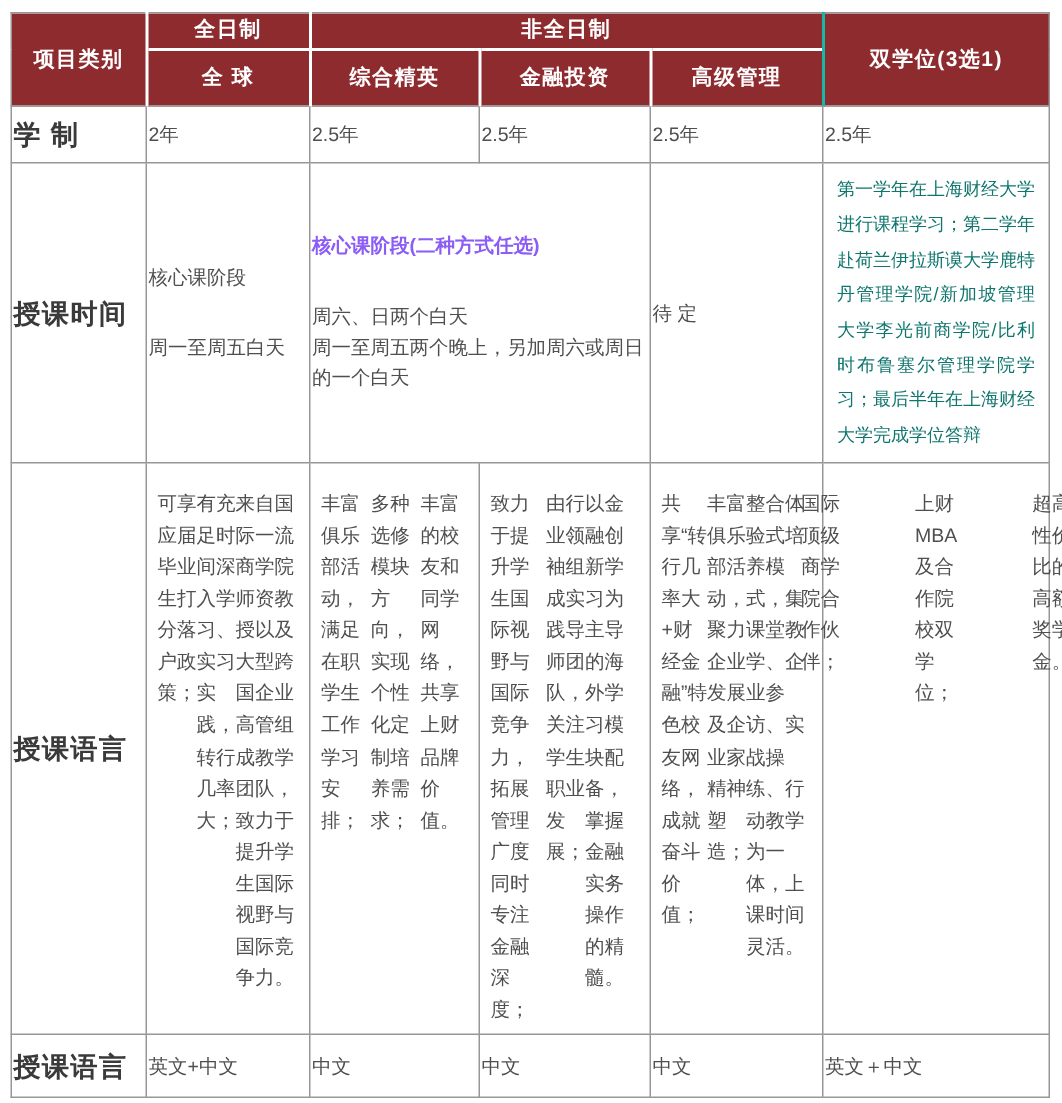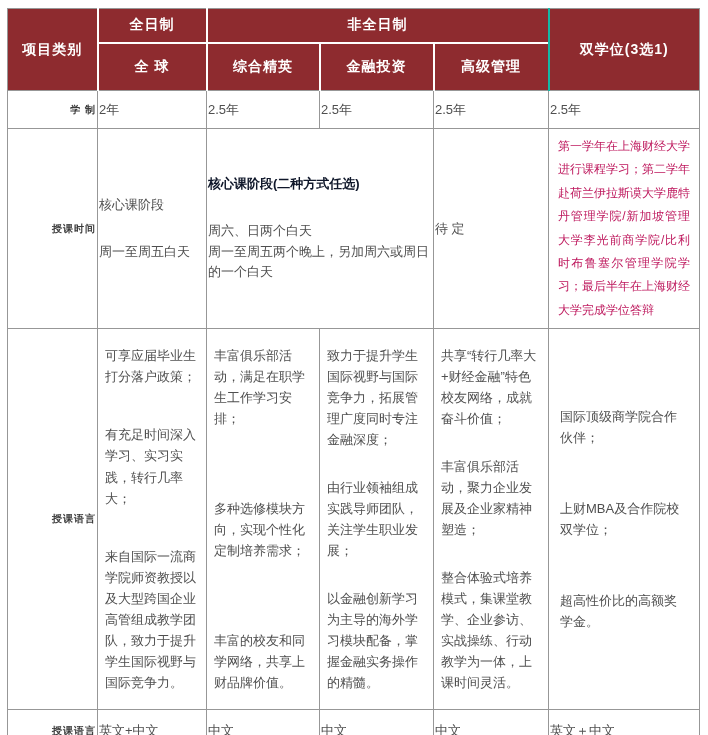--- a/index.html
+++ b/index.html
@@ -1,42 +1,42 @@
 <!DOCTYPE html>
 <html><head>
 <meta charset="utf-8">
 <style>
   html,body{margin:0;padding:0;background:#ffffff;font-family:"Liberation Sans","DejaVu Sans",sans-serif;}
   .wrap{width:708px;box-sizing:border-box;padding:8px 7px 5px 7px;}
   table{border-collapse:collapse;width:692px;table-layout:fixed;border:1px solid #979797;}
   th,td{box-sizing:border-box;}
   
   thead th{background:#8e2b2f;color:#ffffff;font-size:14px;font-weight:bold;border:0;padding:2px 2px;letter-spacing:1px;}
-  tr.h1 th{height:34px;}
-  tr.h2 th{height:48px;text-align:center;}
+  tr.h1 th{height:24px;}
+  tr.h2 th{height:38px;text-align:center;}
   th.sepl{border-left:2px solid #ffffff;}
   th.sept{border-top:2px solid #ffffff;}
   th.sepd{border-left:2px solid #14b8a6;}
   
   td{border:1px solid #979797;color:#4f4f4f;font-size:13px;}
-  td.rowlabel{font-weight:bold;color:#3a3a3a;font-size:10px;text-align:right;vertical-align:middle;letter-spacing:1px;}
+  td.rowlabel{font-weight:bold;color:#3a3a3a;font-size:18px;text-align:left;vertical-align:middle;letter-spacing:1px;}
   td.c{vertical-align:middle;}
   tr.r-duration td{height:38px;}
   tr.r-language td{height:42px;}
   
   tr.r-schedule td{height:190px;}
   .sched p{margin:0;line-height:1.6;}
   .sched .phase{margin-bottom:26px;}
   .sched .opt1{margin-bottom:0;font-family:Liberation Serif, serif;}
-  .sched .bold{font-weight:bold;color:#0f172a;}
+  .sched .bold{font-weight:bold;color:#8b5cf6;}
   td.sched-dual{vertical-align:middle;padding:6px 9px;}
-  .dualtext{font-size:12px;line-height:1.95;text-align:justify;color:#be185d;}
+  .dualtext{font-size:12px;line-height:1.95;text-align:justify;color:#0f766e;}
   
   td.hl{vertical-align:top;padding:16px 7px;}
-  .hlbox{height:348px;display:flex;flex-direction:column;justify-content:space-between;}
+  .hlbox{height:348px;display:flex;flex-direction:row;justify-content:space-between;}
   .hlbox p{margin:0;line-height:1.62;text-align:left;}
   td.hl-dual{vertical-align:top;padding:16px 11px;}
   .hlbox.center{justify-content:center;gap:50px;}
 </style>
 </head>
 <body>
 
 <div class="wrap">
   <table>
     <colgroup>

